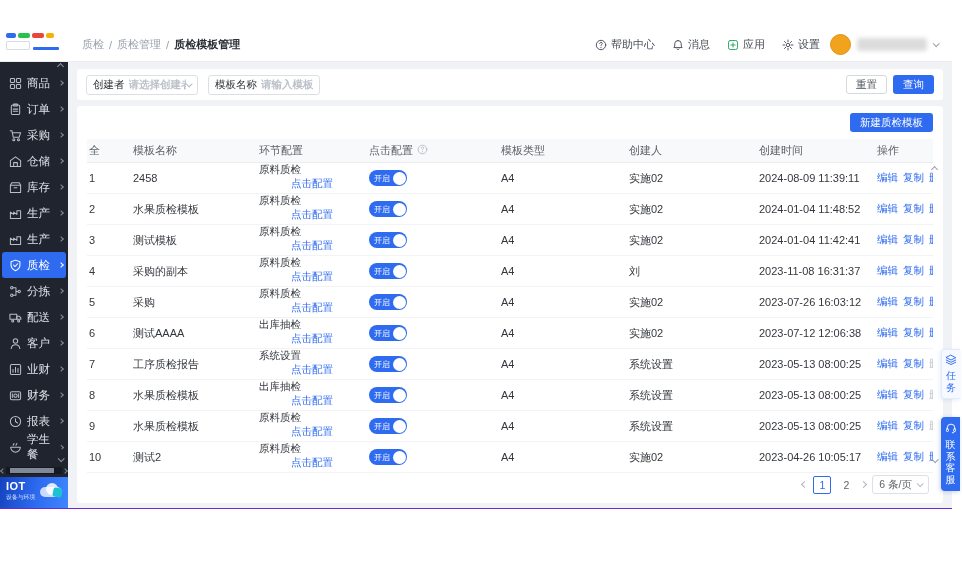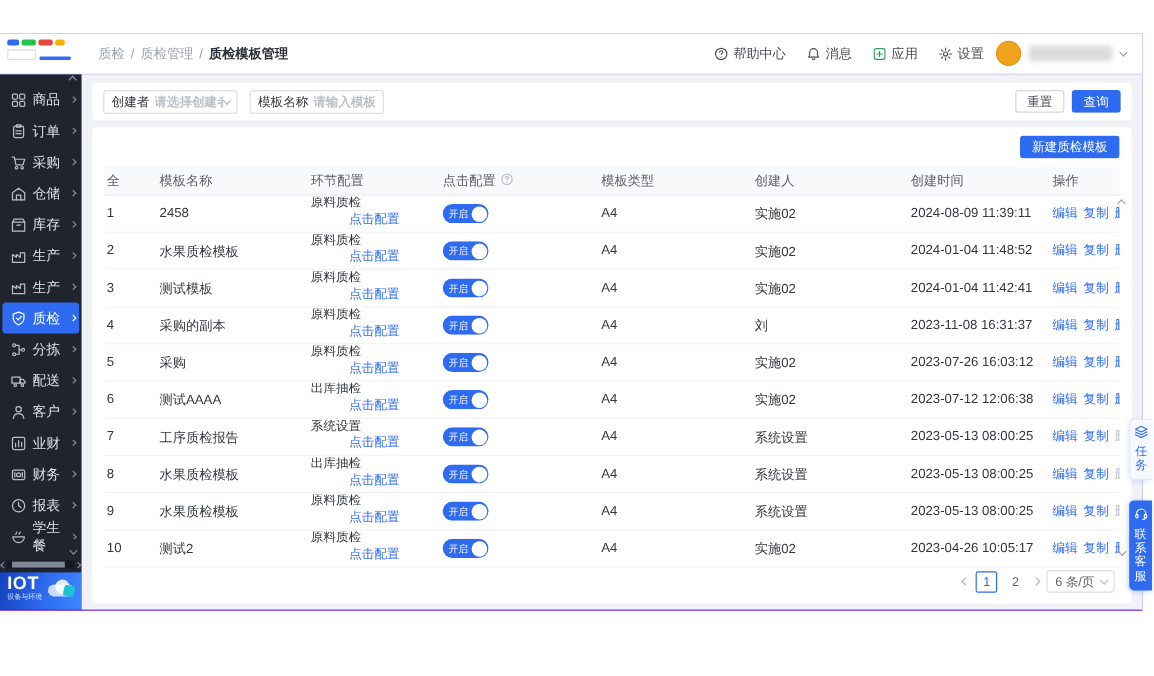--- a/index.html
+++ b/index.html
@@ -38,21 +38,21 @@
   .menu { padding-top:8px; flex:1; }
   .menu-item { height:26px; display:flex; align-items:center; gap:5px; padding:0 5px 0 9px; color:#dde1e8; font-size:11.5px; cursor:pointer; }
   .menu-item .mi-icon { color:#b9bfca; display:flex; }
   .menu-item .mi-arrow { margin-left:auto; color:#848b97; }
   .menu-item.active { background:#2e6bf0; border-radius:3px; margin:0 2px; padding:0 3px 0 7px; color:#fff; }
   .menu-item.active .mi-icon, .menu-item.active .mi-arrow { color:#fff; }
   .sb-hscroll { height:9px; margin:1px 1px 2px; display:flex; align-items:center; gap:1px; color:#7f8694; font-size:8px; }
   .sb-hscroll .track { flex:1; height:7px; background:#161922; position:relative; }
   .sb-hscroll .thumb { position:absolute; left:8%; top:1px; width:78%; height:5px; background:#818897; }
   .sb-logo { height:31px; background:linear-gradient(100deg,#1443c0 0%,#2e6bf0 55%,#3f86ff 100%); padding:3px 0 0 6px; position:relative; overflow:hidden; }
-  .iot-title { color:#fff; font-weight:bold; font-size:15px; line-height:13px; letter-spacing:.5px; }
+  .iot-title { color:#fff; font-weight:bold; font-size:11px; line-height:13px; letter-spacing:.5px; }
   .iot-sub { color:#cfe0ff; font-size:6.5px; transform:scale(.9); transform-origin:left; }
   .cloud { position:absolute; right:4px; top:6px; width:26px; height:16px; }
   .cloud .c1 { position:absolute; left:2px; top:4px; width:22px; height:10px; border-radius:6px; background:rgba(255,255,255,.75); }
   .cloud .c2 { position:absolute; left:8px; top:0; width:12px; height:12px; border-radius:50%; background:rgba(255,255,255,.85); }
   .cloud .chip { position:absolute; right:2px; top:5px; width:9px; height:9px; background:#19c3d4; border-radius:2px; transform:rotate(12deg); }
 
   .content { flex:1; background:#f0f2f5; padding:7px 9px 0 9px; position:relative; }
 
   
   .filter-card { background:#fff; border-radius:3px; height:31px; display:flex; align-items:center; gap:10px; padding:0 9px; }

